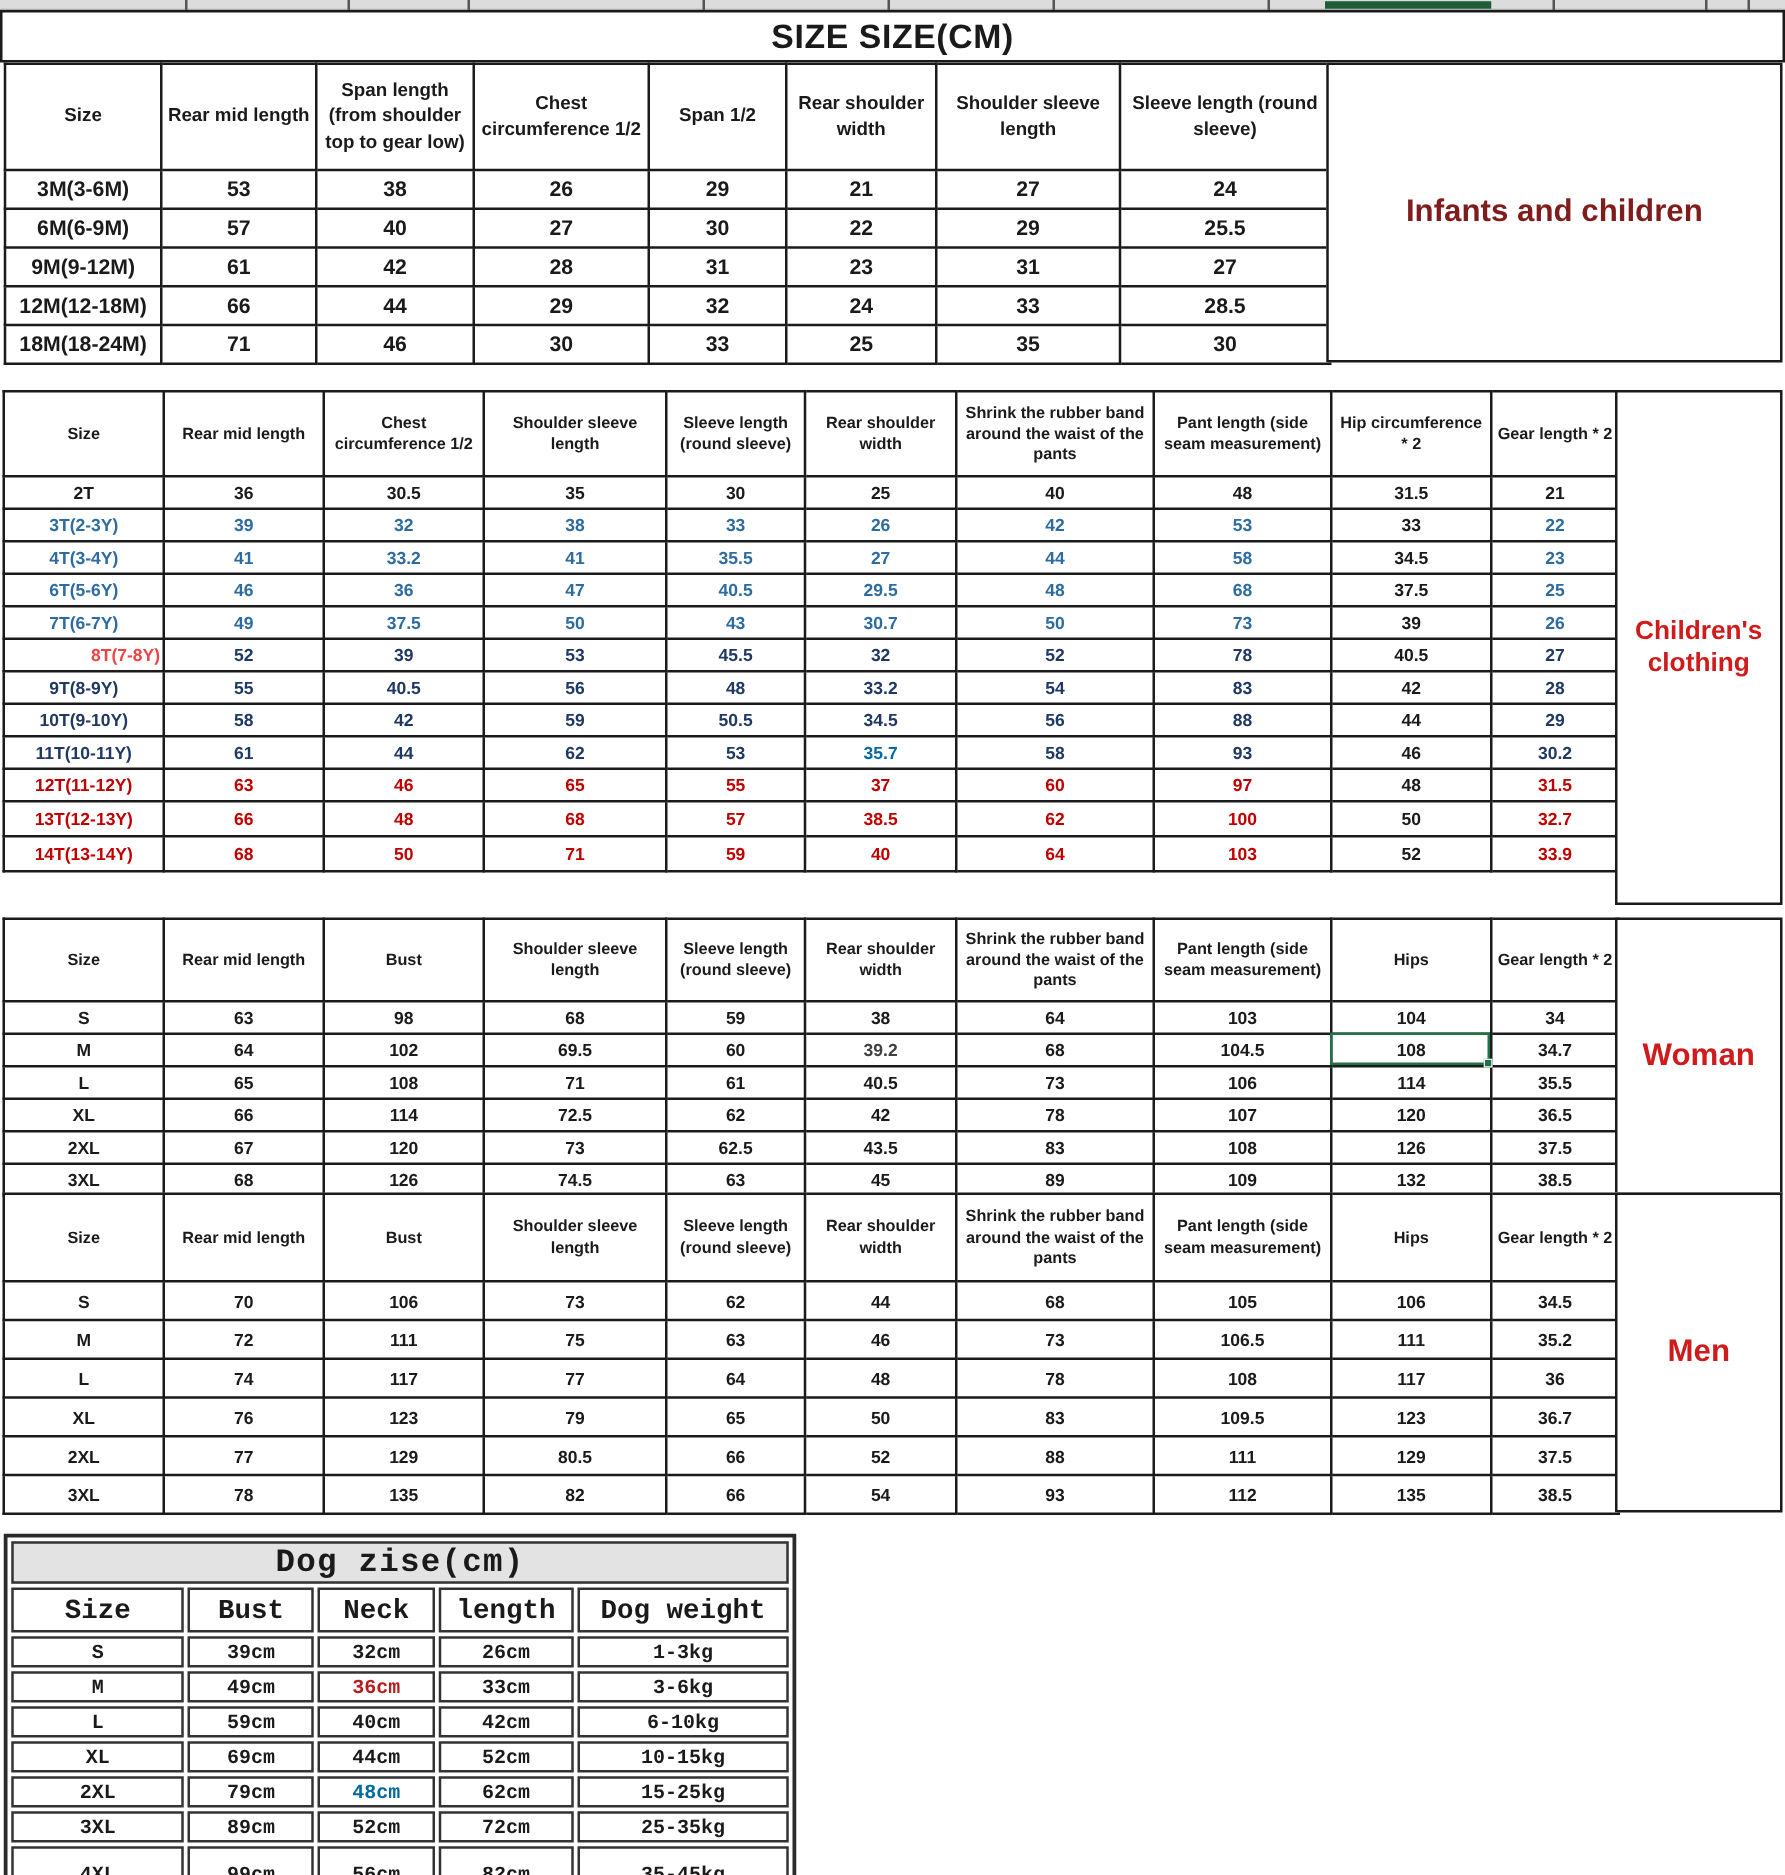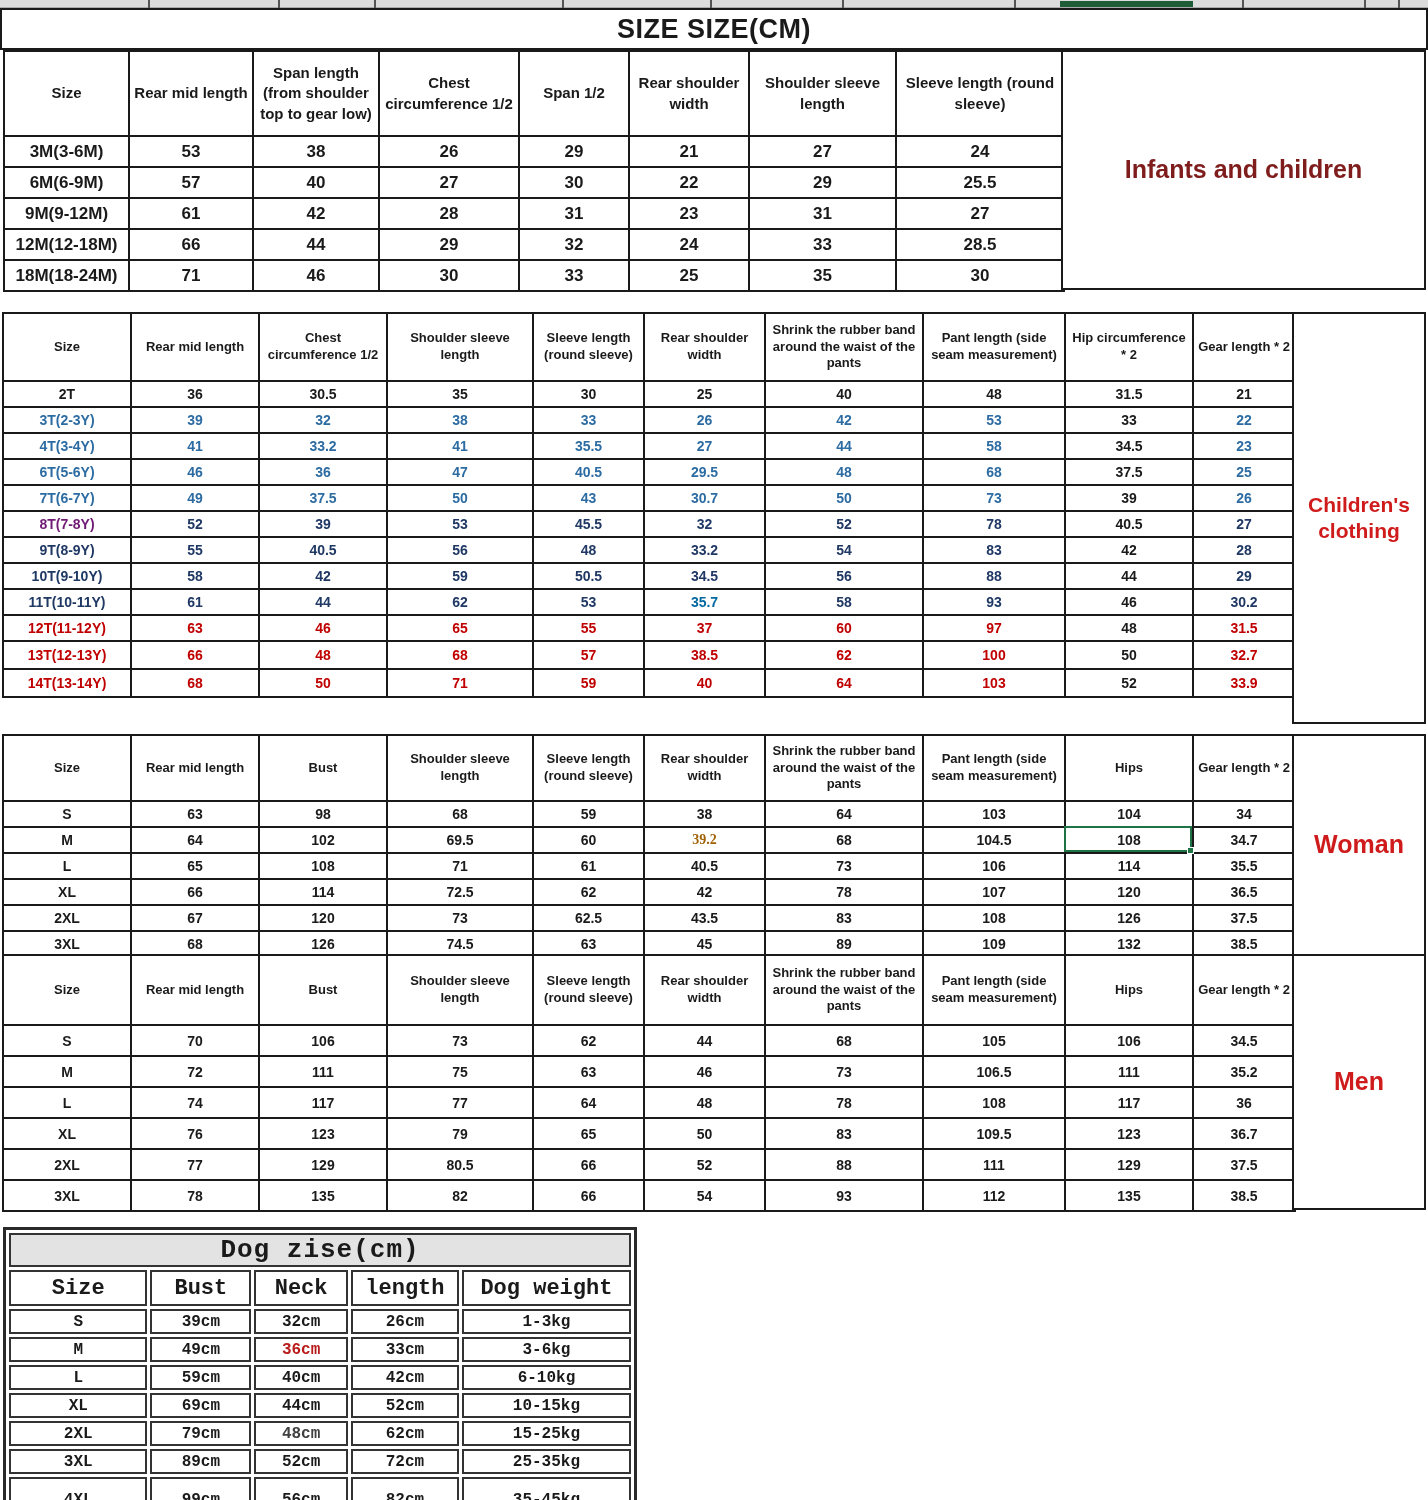--- a/index.html
+++ b/index.html
@@ -259,21 +259,21 @@
           <td style="color: rgb(45, 108, 162);">37.5</td>
           <td style="color: rgb(45, 108, 162);">50</td>
           <td style="color: rgb(45, 108, 162);">43</td>
           <td style="color: rgb(45, 108, 162);">30.7</td>
           <td style="color: rgb(45, 108, 162);">50</td>
           <td style="color: rgb(45, 108, 162);">73</td>
           <td style="color: rgb(26, 26, 26);">39</td>
           <td style="color: rgb(45, 108, 162);">26</td>
         </tr>
         <tr>
-          <td style="color: #701a75;">8T(7-8Y)</td>
+          <td style="color: #ef4444; text-align: right;">8T(7-8Y)</td>
           <td style="color: rgb(31, 56, 100);">52</td>
           <td style="color: rgb(31, 56, 100);">39</td>
           <td style="color: rgb(31, 56, 100);">53</td>
           <td style="color: rgb(31, 56, 100);">45.5</td>
           <td style="color: rgb(31, 56, 100);">32</td>
           <td style="color: rgb(31, 56, 100);">52</td>
           <td style="color: rgb(31, 56, 100);">78</td>
           <td style="color: rgb(26, 26, 26);">40.5</td>
           <td style="color: rgb(31, 56, 100);">27</td>
         </tr>
@@ -392,21 +392,21 @@
           <td style="color: rgb(26, 26, 26);">103</td>
           <td style="color: rgb(26, 26, 26);">104</td>
           <td style="color: rgb(26, 26, 26);">34</td>
         </tr>
         <tr>
           <td style="color: rgb(26, 26, 26);">M</td>
           <td style="color: rgb(26, 26, 26);">64</td>
           <td style="color: rgb(26, 26, 26);">102</td>
           <td style="color: rgb(26, 26, 26);">69.5</td>
           <td style="color: rgb(26, 26, 26);">60</td>
-          <td style="color: #a16207; font-family: Liberation Serif, serif;">39.2</td>
+          <td style="color: #404040;">39.2</td>
           <td style="color: rgb(26, 26, 26);">68</td>
           <td style="color: rgb(26, 26, 26);">104.5</td>
           <td style="color: rgb(26, 26, 26);">108</td>
           <td style="color: rgb(26, 26, 26);">34.7</td>
         </tr>
         <tr>
           <td style="color: rgb(26, 26, 26);">L</td>
           <td style="color: rgb(26, 26, 26);">65</td>
           <td style="color: rgb(26, 26, 26);">108</td>
           <td style="color: rgb(26, 26, 26);">71</td>
@@ -610,21 +610,21 @@
         <tr>
           <td style="color: rgb(26, 26, 26);">XL</td>
           <td style="color: rgb(26, 26, 26);">69cm</td>
           <td style="color: rgb(26, 26, 26);">44cm</td>
           <td style="color: rgb(26, 26, 26);">52cm</td>
           <td style="color: rgb(26, 26, 26);">10-15kg</td>
         </tr>
         <tr>
           <td style="color: rgb(26, 26, 26);">2XL</td>
           <td style="color: rgb(26, 26, 26);">79cm</td>
-          <td style="color: #404040;">48cm</td>
+          <td style="color: #0369a1;">48cm</td>
           <td style="color: rgb(26, 26, 26);">62cm</td>
           <td style="color: rgb(26, 26, 26);">15-25kg</td>
         </tr>
         <tr>
           <td style="color: rgb(26, 26, 26);">3XL</td>
           <td style="color: rgb(26, 26, 26);">89cm</td>
           <td style="color: rgb(26, 26, 26);">52cm</td>
           <td style="color: rgb(26, 26, 26);">72cm</td>
           <td style="color: rgb(26, 26, 26);">25-35kg</td>
         </tr>

